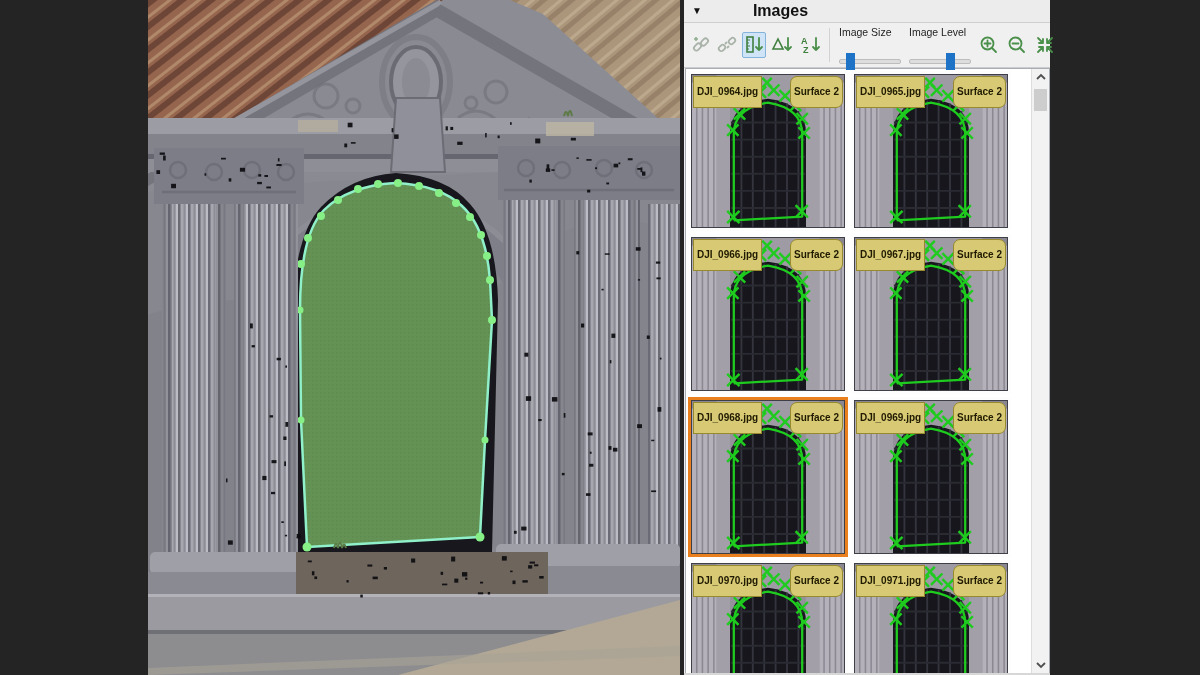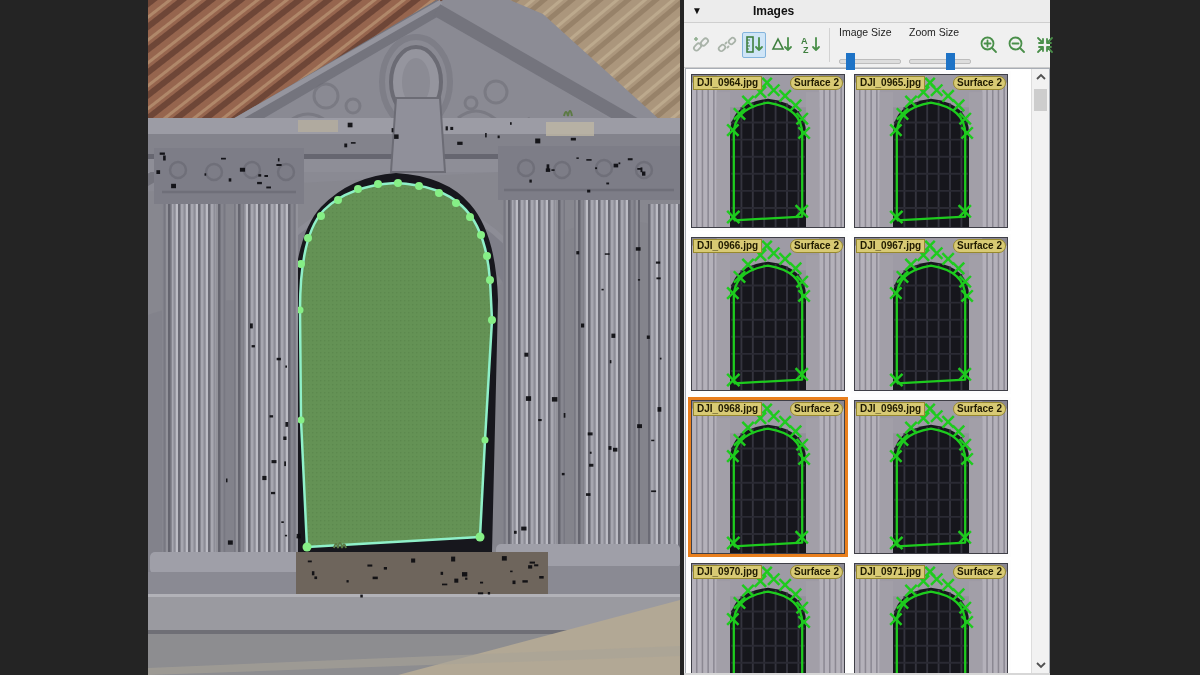--- a/index.html
+++ b/index.html
@@ -19,21 +19,21 @@
   .images-panel{
     position:absolute;left:684px;top:0;width:366px;height:675px;
     background:#f0f0f0;display:flex;flex-direction:column;
     border-bottom:2px solid #d7d7d7;box-sizing:border-box;
   }
   .panel-header{
     height:22px;background:#ececec;border-bottom:1px solid #cfcfcf;
     display:flex;align-items:center;gap:8px;padding-left:8px;flex:0 0 auto;
   }
   .panel-header .tri{font-size:10px;color:#111;line-height:1;}
-  .panel-header .title{font-weight:bold;font-size:12px;color:#111;padding-left:43px;}
+  .panel-header .title{font-weight:bold;font-size:16px;color:#111;padding-left:43px;}
   .toolbar{
     height:44px;flex:0 0 auto;display:flex;align-items:center;
     padding:0 4px;background:#f0f0f0;border-bottom:1px solid #cccccc;
   }
   .tbtn{
     width:24px;height:24px;margin:0 2px;display:grid;place-items:center;
     border:1px solid transparent;border-radius:2px;background:transparent;
   }
   .tbtn.active{background:#cfe5f7;border-color:#84b4dc;}
   .tsep{width:1px;height:34px;background:#d2d2d2;margin:0 5px;flex:0 0 auto;}
@@ -60,21 +60,21 @@
   }
   .thumb{
     position:relative;width:160px;height:160px;box-sizing:border-box;
     border:3px solid #fdfdfd;background:#908e98;cursor:pointer;
   }
   .thumb.selected{border-color:#e97f1d;}
   .thumb .photo{position:absolute;inset:0;border:1px solid #3f3f47;overflow:hidden;}
   .thumb svg{display:block;}
   .badge{
     position:absolute;top:2px;font-size:10px;font-weight:bold;color:#1f1a00;
-    background:#d8ca74;border:1px solid #97892e;padding:0 3px;line-height:12px;
+    background:#d8ca74;border:1px solid #97892e;padding:9px 3px;line-height:12px;
     white-space:nowrap;z-index:2;
   }
   .badge.fname{left:2px;}
   .badge.surface{right:2px;border-radius:7px;}
   
   .vscroll{
     flex:0 0 17px;background:#f2f2f2;border-left:1px solid #dddddd;
     display:flex;flex-direction:column;align-items:center;position:relative;
   }
   .scroll-arrow{width:17px;height:16px;display:grid;place-items:center;}
@@ -417,21 +417,21 @@
     </div>
     <div class="tsep"></div>
 
     <div class="slider-group">
       <div class="slider-label">Image Size</div>
       <div class="slider-track">
         <div class="slider-thumb" style="left: calc(16% - 4px);"></div>
       </div>
     </div>
     <div class="slider-group">
-      <div class="slider-label">Zoom Size</div>
+      <div class="slider-label">Image Level</div>
       <div class="slider-track">
         <div class="slider-thumb" style="left: calc(66% - 4px);"></div>
       </div>
     </div>
 
     <div class="tbtn">
       <svg width="22" height="22" viewBox="0 0 22 22">
         <circle cx="9.5" cy="9.5" r="6" class="icon-green"></circle>
         <path d="M14,14 l4,4 M6.5,9.5 h6 M9.5,6.5 v6" class="icon-green"></path>
       </svg>

